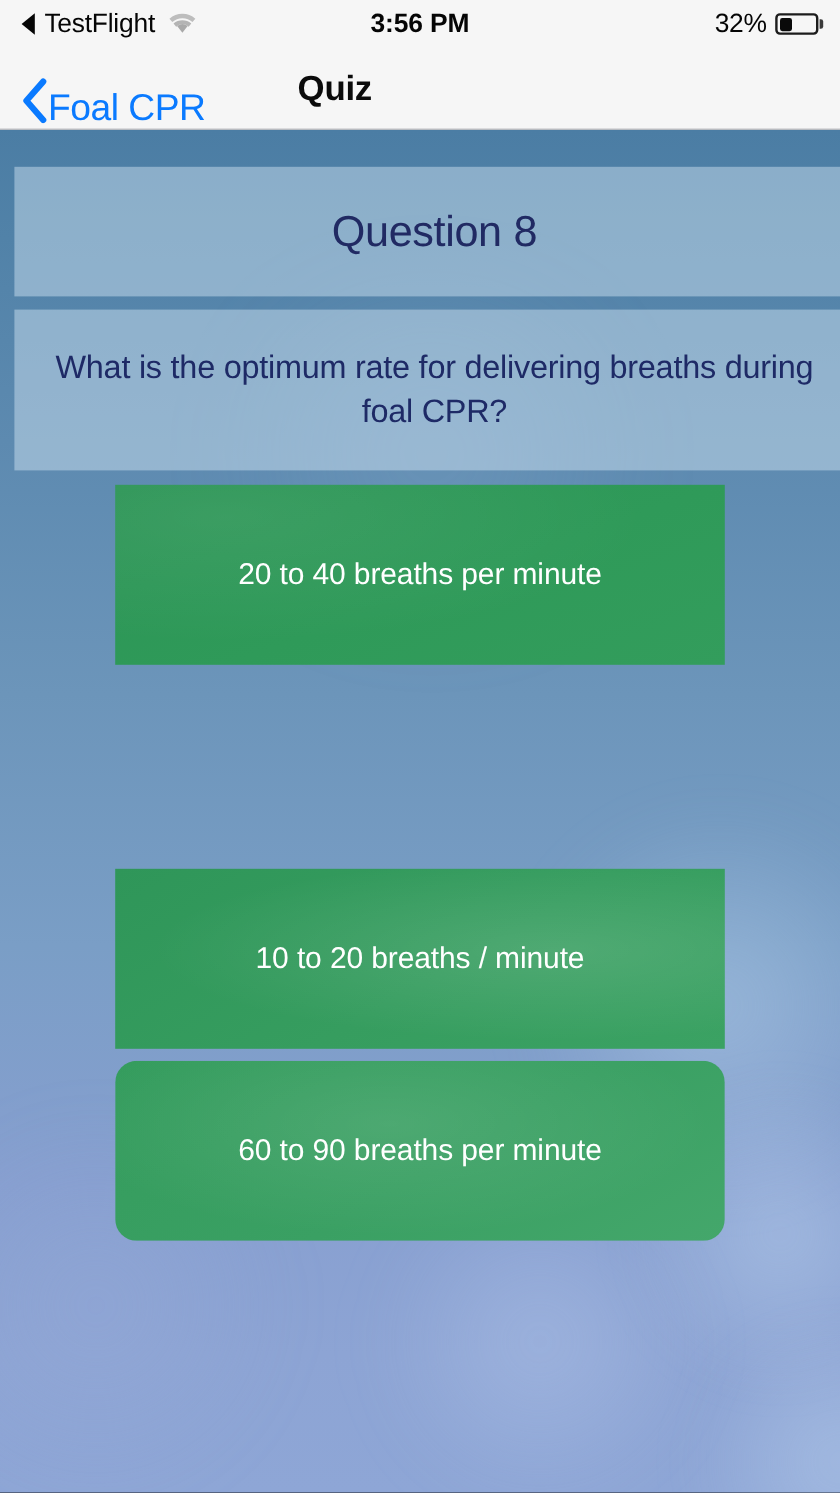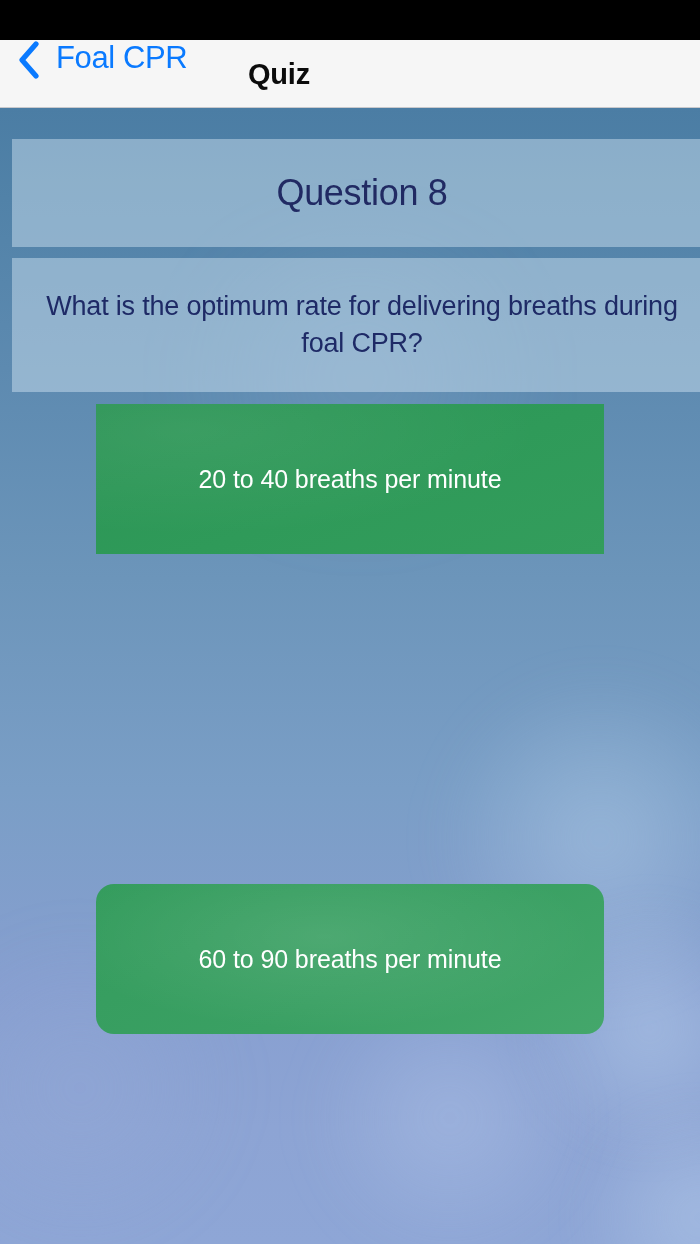--- a/index.html
+++ b/index.html
@@ -101,22 +101,22 @@
     position: absolute;
     left: 0; bottom: 0;
     width: 700px; height: 1px;
     background: #c9c9cc;
   }
   #back-button {
     position: absolute;
     left: 18px; top: 0;
     height: 68px;
     display: flex;
-    align-items: flex-start;
-    gap: 16px;
+    align-items: flex-end;
+    gap: 0;
     cursor: pointer;
   }
   .back-chevron { display:block; margin-top:1px; }
   #back-label {
     font-size: 31px;
     color: #0a7aff;
     letter-spacing: -0.4px;
   }
   #nav-title {
     position: absolute;
@@ -266,20 +266,43 @@
       radial-gradient(ellipse at 45% 35%, rgba(255,255,255,0.10) 0%, rgba(255,255,255,0) 68%),
       linear-gradient(150deg, #349c5d 0%, #3aa063 55%, #44a76b 100%);
     border-radius: 18px;
   }
 </style>
 </head>
 <body>
 
 <div id="screen">
 
+  <div id="status-bar">
+    <div class="status-left">
+      <span class="carrier-arrow"></span>
+      <span class="carrier-name">TestFlight</span>
+      <span class="wifi-icon">
+        <svg width="26" height="18" viewBox="0 0 26 18">
+          <path d="M13 17.2 L8.6 11.6 A7.4 7.4 0 0 1 17.4 11.6 Z" fill="#a9a9a9"></path>
+          <path d="M2.2 5.6 A16 16 0 0 1 23.8 5.6 L21.4 8.4 A12.4 12.4 0 0 0 4.6 8.4 Z" fill="#bdbdbd"></path>
+          <path d="M5.6 9.6 A11.6 11.6 0 0 1 20.4 9.6 L18.2 12.2 A8.1 8.1 0 0 0 7.8 12.2 Z" fill="#b4b4b4"></path>
+        </svg>
+      </span>
+    </div>
+    <div class="status-center">3:56 PM</div>
+    <div class="status-right">
+      <span class="battery-pct">32%</span>
+      <span style="display:flex;align-items:center;">
+        <span class="battery-shell">
+          <span class="battery-fill" style="width: 10.24px;"></span>
+        </span>
+        <span class="battery-cap"></span>
+      </span>
+    </div>
+  </div>
 
   <div id="nav-bar">
     <div id="back-button">
       <span class="back-chevron">
         <svg width="22" height="38" viewBox="0 0 22 38">
           <path d="M18 3 L4 19 L18 35" fill="none" stroke="#0a7aff" stroke-width="5.2" stroke-linecap="round" stroke-linejoin="round"></path>
         </svg>
       </span>
       <span id="back-label">Foal CPR</span>
     </div>
@@ -299,18 +322,21 @@
       <span id="question-number-text">Question 8</span>
     </div>
 
     <div class="q-card" id="question-text-card">
       <span id="question-text">What is the optimum rate for delivering breaths during foal CPR?</span>
     </div>
 
     <div class="option-button" id="option-0">
       <span class="option-label">20 to 40 breaths per minute</span>
     </div>
+    <div class="option-button" id="option-2">
+      <span class="option-label">10 to 20 breaths / minute</span>
+    </div>
     <div class="option-button" id="option-3">
       <span class="option-label">60 to 90 breaths per minute</span>
     </div>
 
   </div>
 </div>
 
 </body></html>

